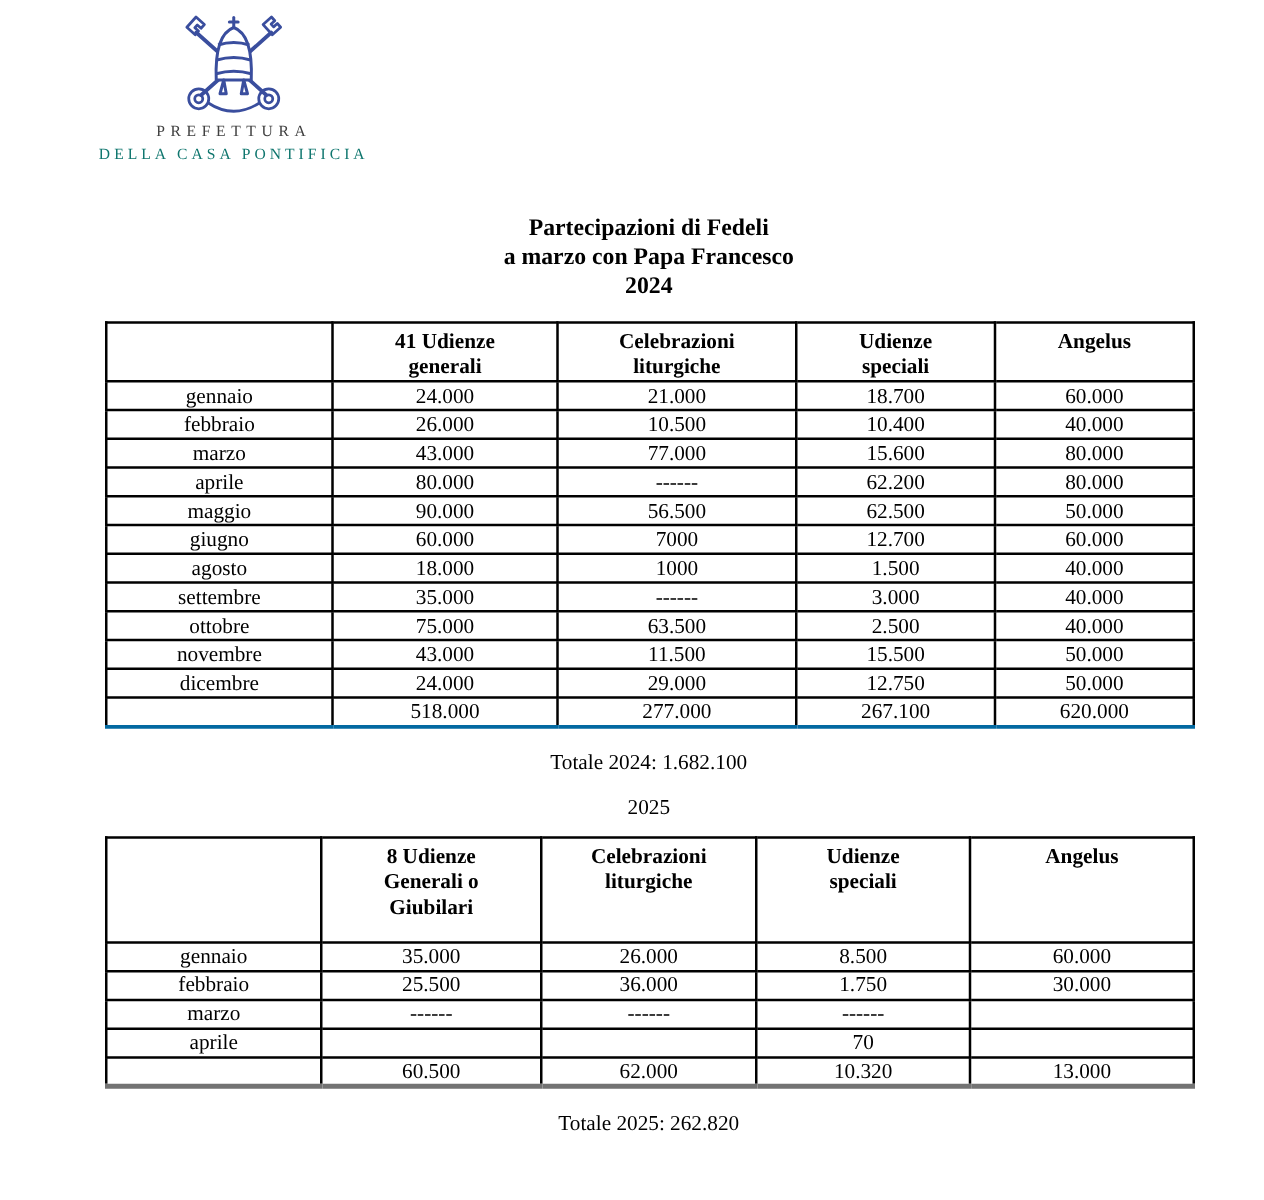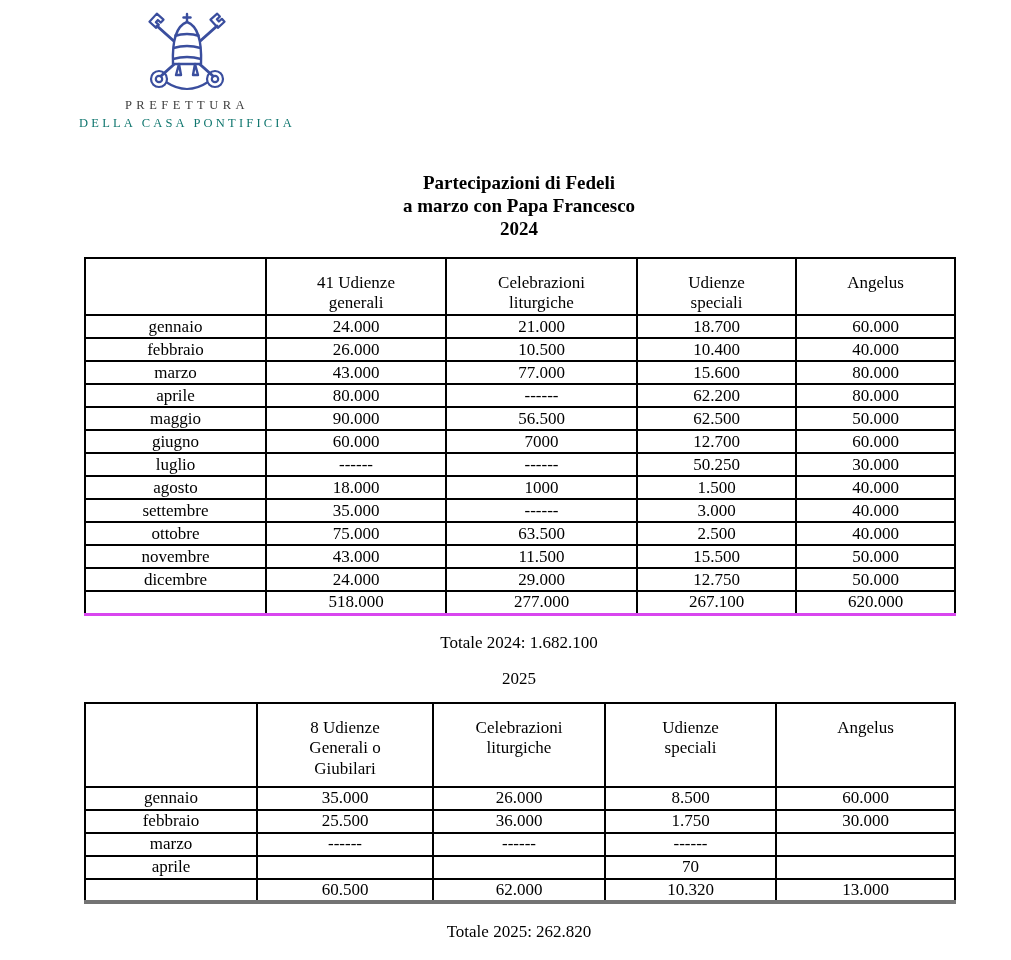--- a/index.html
+++ b/index.html
@@ -42,27 +42,27 @@
   }
   .t2 { margin-top: 13px; }
   th, td {
     border: 2px solid #000;
     font-size: 17px; font-weight: normal;
     text-align: center; vertical-align: middle;
     padding: 0 4px; height: 23px;
     overflow: hidden;
   }
   th {
-    font-weight: normal; vertical-align: top;
+    font-weight: bold; vertical-align: top;
     white-space: pre-line; line-height: 1.22;
-    padding-top: 14px;
+    padding-top: 4px;
   }
   .t1 th { height: 46px; }
   .t2 th { height: 84px; }
-  .t1 tr:last-child td { border-bottom: 3px solid #d946ef; }
+  .t1 tr:last-child td { border-bottom: 3px solid #0369a1; }
   .t2 tr:last-child td { border-bottom: 4px solid #737373; }
 </style>
 </head>
 <body>
 
 <div class="letterhead">
   <svg class="crest" width="116" height="88" viewBox="0 0 116 88" aria-hidden="true">
     <g stroke="#3a4e9e" fill="none" stroke-width="3" stroke-linecap="round">
 
       <line x1="32" y1="70" x2="88" y2="20"></line>
@@ -164,27 +164,20 @@
       <td>56.500</td>
       <td>62.500</td>
       <td>50.000</td>
     </tr>
     <tr>
       <td>giugno</td>
       <td>60.000</td>
       <td>7000</td>
       <td>12.700</td>
       <td>60.000</td>
-    </tr>
-    <tr>
-      <td>luglio</td>
-      <td>------</td>
-      <td>------</td>
-      <td>50.250</td>
-      <td>30.000</td>
     </tr>
     <tr>
       <td>agosto</td>
       <td>18.000</td>
       <td>1000</td>
       <td>1.500</td>
       <td>40.000</td>
     </tr>
     <tr>
       <td>settembre</td>

